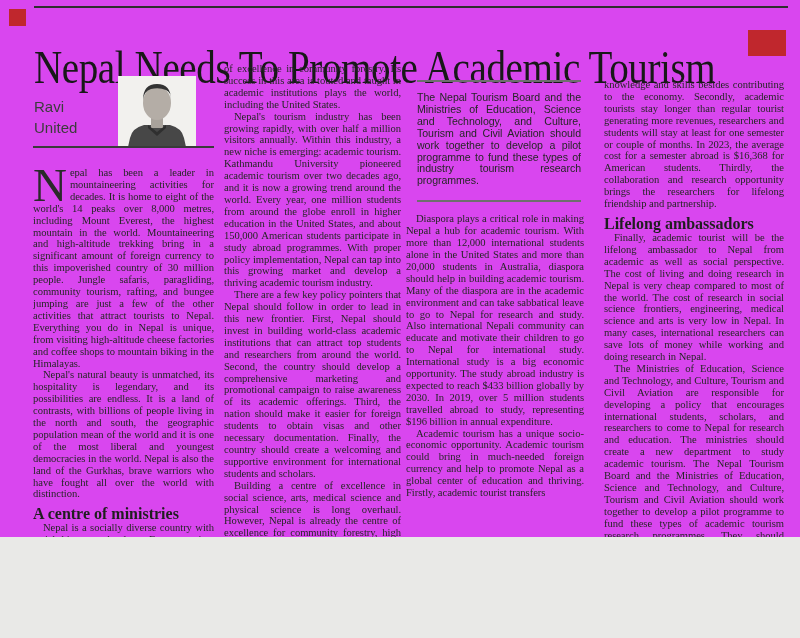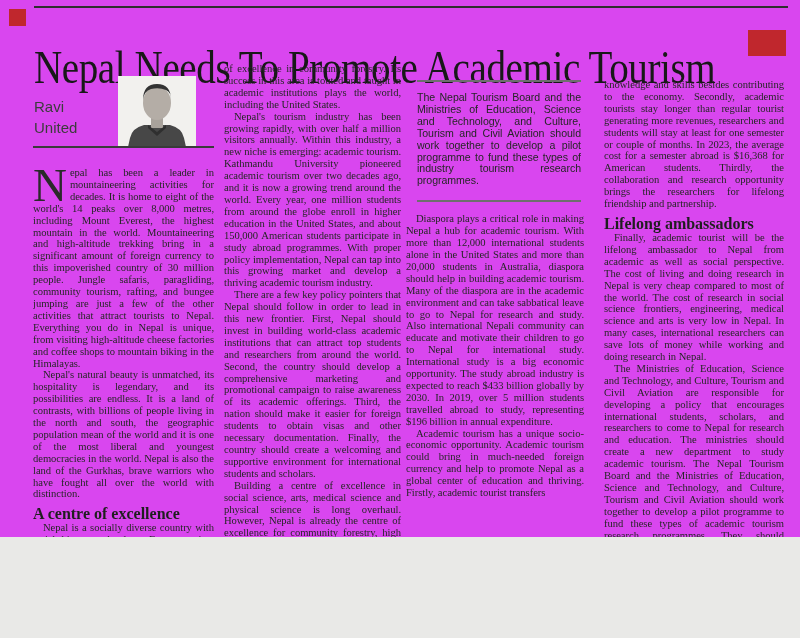--- a/index.html
+++ b/index.html
@@ -78,21 +78,21 @@
       <ellipse cx="39" cy="27" rx="14" ry="17" fill="#b4ada6"></ellipse>
       <path d="M25,24 Q25,8 39,8 Q53,8 53,24 Q53,16 48,14 Q41,11 33,13 Q26,15 25,24 Z" fill="#333333"></path>
       <path d="M30,49 L39,56 L48,49 L48,52 L39,60 L30,52 Z" fill="#2f2f2f"></path>
     </svg>
   </div>
   <div class="author-rule"></div>
 
   <div class="col col1 body-text">
     <p><span class="dropcap">N</span><span>epal has been a leader in mountaineering activities for decades. It is home to eight of the world's 14 peaks over 8,000 metres, including Mount Everest, the highest mountain in the world. Mountaineering and high-altitude trekking bring in a significant amount of foreign currency to this impoverished country of 30 million people. Jungle safaris, paragliding, community tourism, rafting, and bungee jumping are just a few of the other activities that attract tourists to Nepal. Everything you do in Nepal is unique, from visiting high-altitude cheese factories and coffee shops to mountain biking in the Himalayas.</span></p>
     <p class="indent">Nepal's natural beauty is unmatched, its hospitality is legendary, and its possibilities are endless. It is a land of contrasts, with billions of people living in the north and south, the geographic population mean of the world and it is one of the most liberal and youngest democracies in the world. Nepal is also the land of the Gurkhas, brave warriors who have fought all over the world with distinction.</p>
-    <h3 class="col-heading">A centre of excellence</h3>
+    <h3 class="col-heading">A centre of ministries</h3>
     <p class="indent">Nepal is a socially diverse country with a rich history and culture. Every step is a temple and every day is a festival. With people speaking many dialects, sociologists, anthropologists, and historians continue to find new and exciting things about this nation that has always remained independent. The history of food and culture in the country is something that the late Anthony Bourdain missed in his culinary show on CNN, but the world is starting to learn about it. Nepal is also a centre</p>
   </div>
 
   <div class="col col2 body-text">
     <p>of excellence in community forestry. Its success in this area is touted and taught in academic institutions plays the world, including the United States.</p>
     <p class="indent">Nepal's tourism industry has been growing rapidly, with over half a million visitors annually. Within this industry, a new niche is emerging: academic tourism. Kathmandu University pioneered academic tourism over two decades ago, and it is now a growing trend around the world. Every year, one million students from around the globe enroll in higher education in the United States, and about 150,000 American students participate in study abroad programmes. With proper policy implementation, Nepal can tap into this growing market and develop a thriving academic tourism industry.</p>
     <p class="indent">There are a few key policy pointers that Nepal should follow in order to lead in this new frontier. First, Nepal should invest in building world-class academic institutions that can attract top students and researchers from around the world. Second, the country should develop a comprehensive marketing and promotional campaign to raise awareness of its academic offerings. Third, the nation should make it easier for foreign students to obtain visas and other necessary documentation. Finally, the country should create a welcoming and supportive environment for international students and scholars.</p>
     <p class="indent">Building a centre of excellence in social science, arts, medical science and physical science is long overhaul. However, Nepal is already the centre of excellence for community forestry, high altitude climbing, mountaineering, culture and Buddhism. University research labs and professional organisations can build centre of excellence by creating international collaboration with scholars and providing research platforms to international scholars and students. Nepal's academic community and the university have potential to collaborate</p>
   </div>
 

